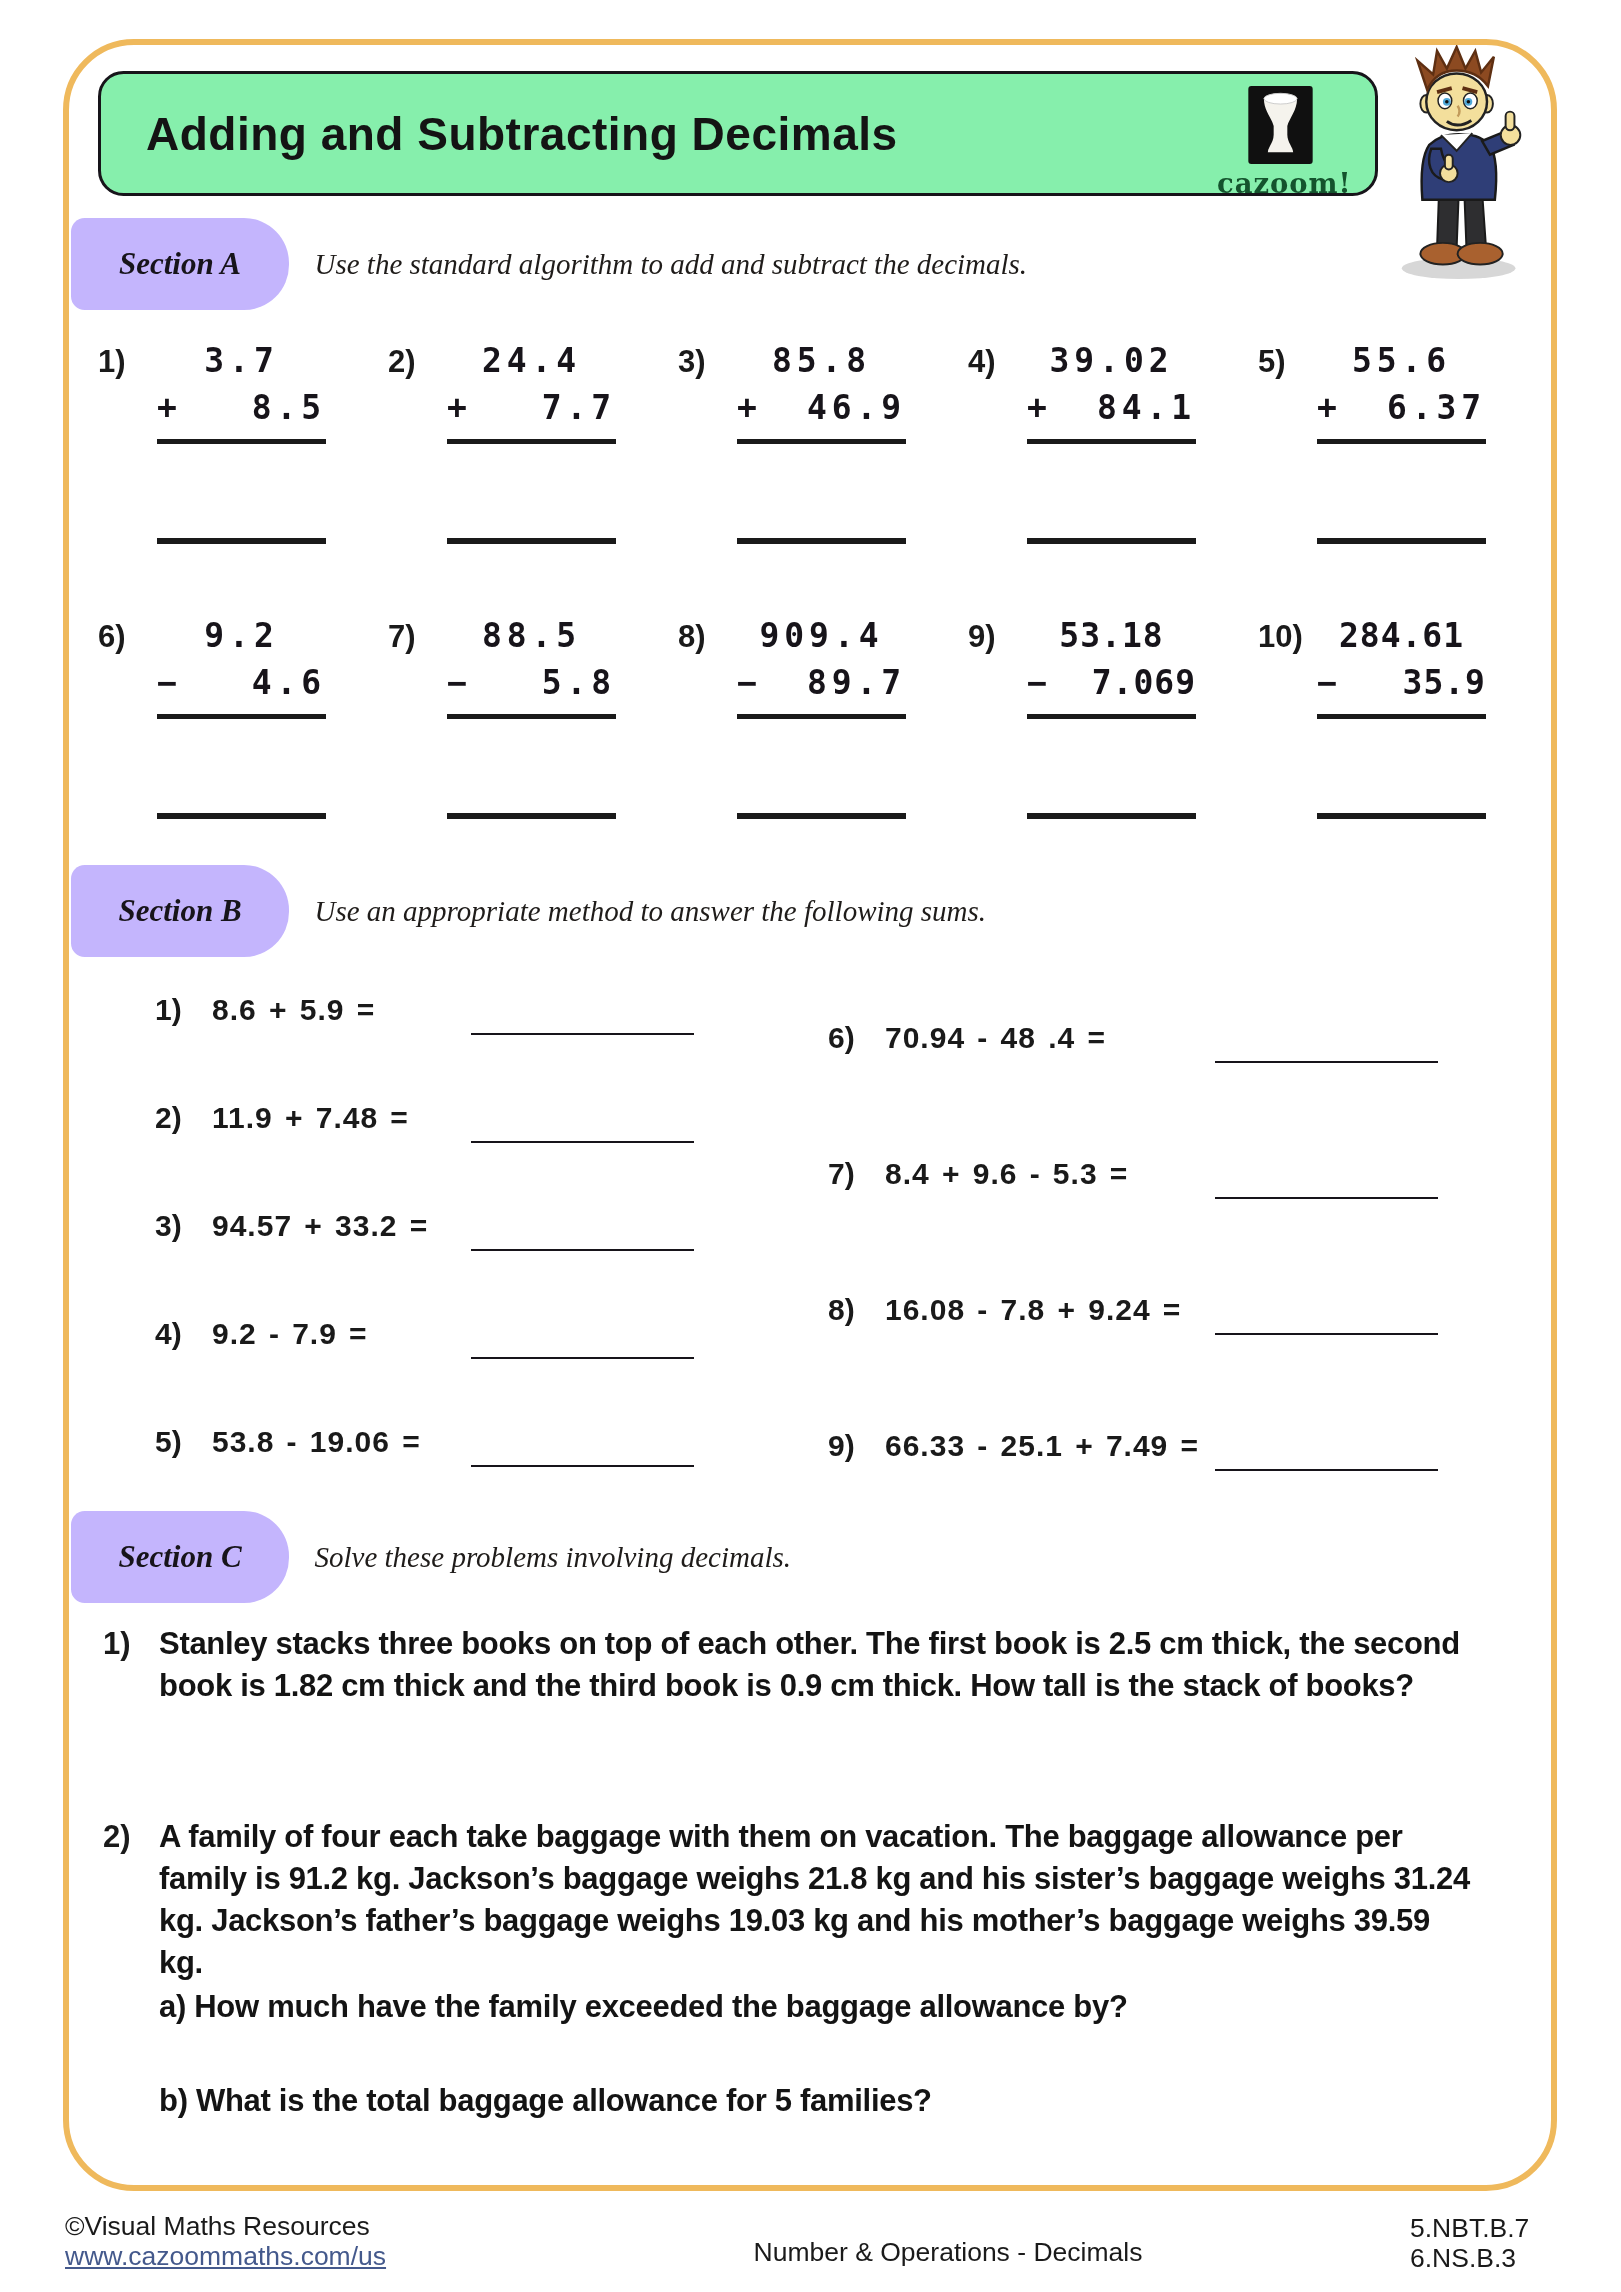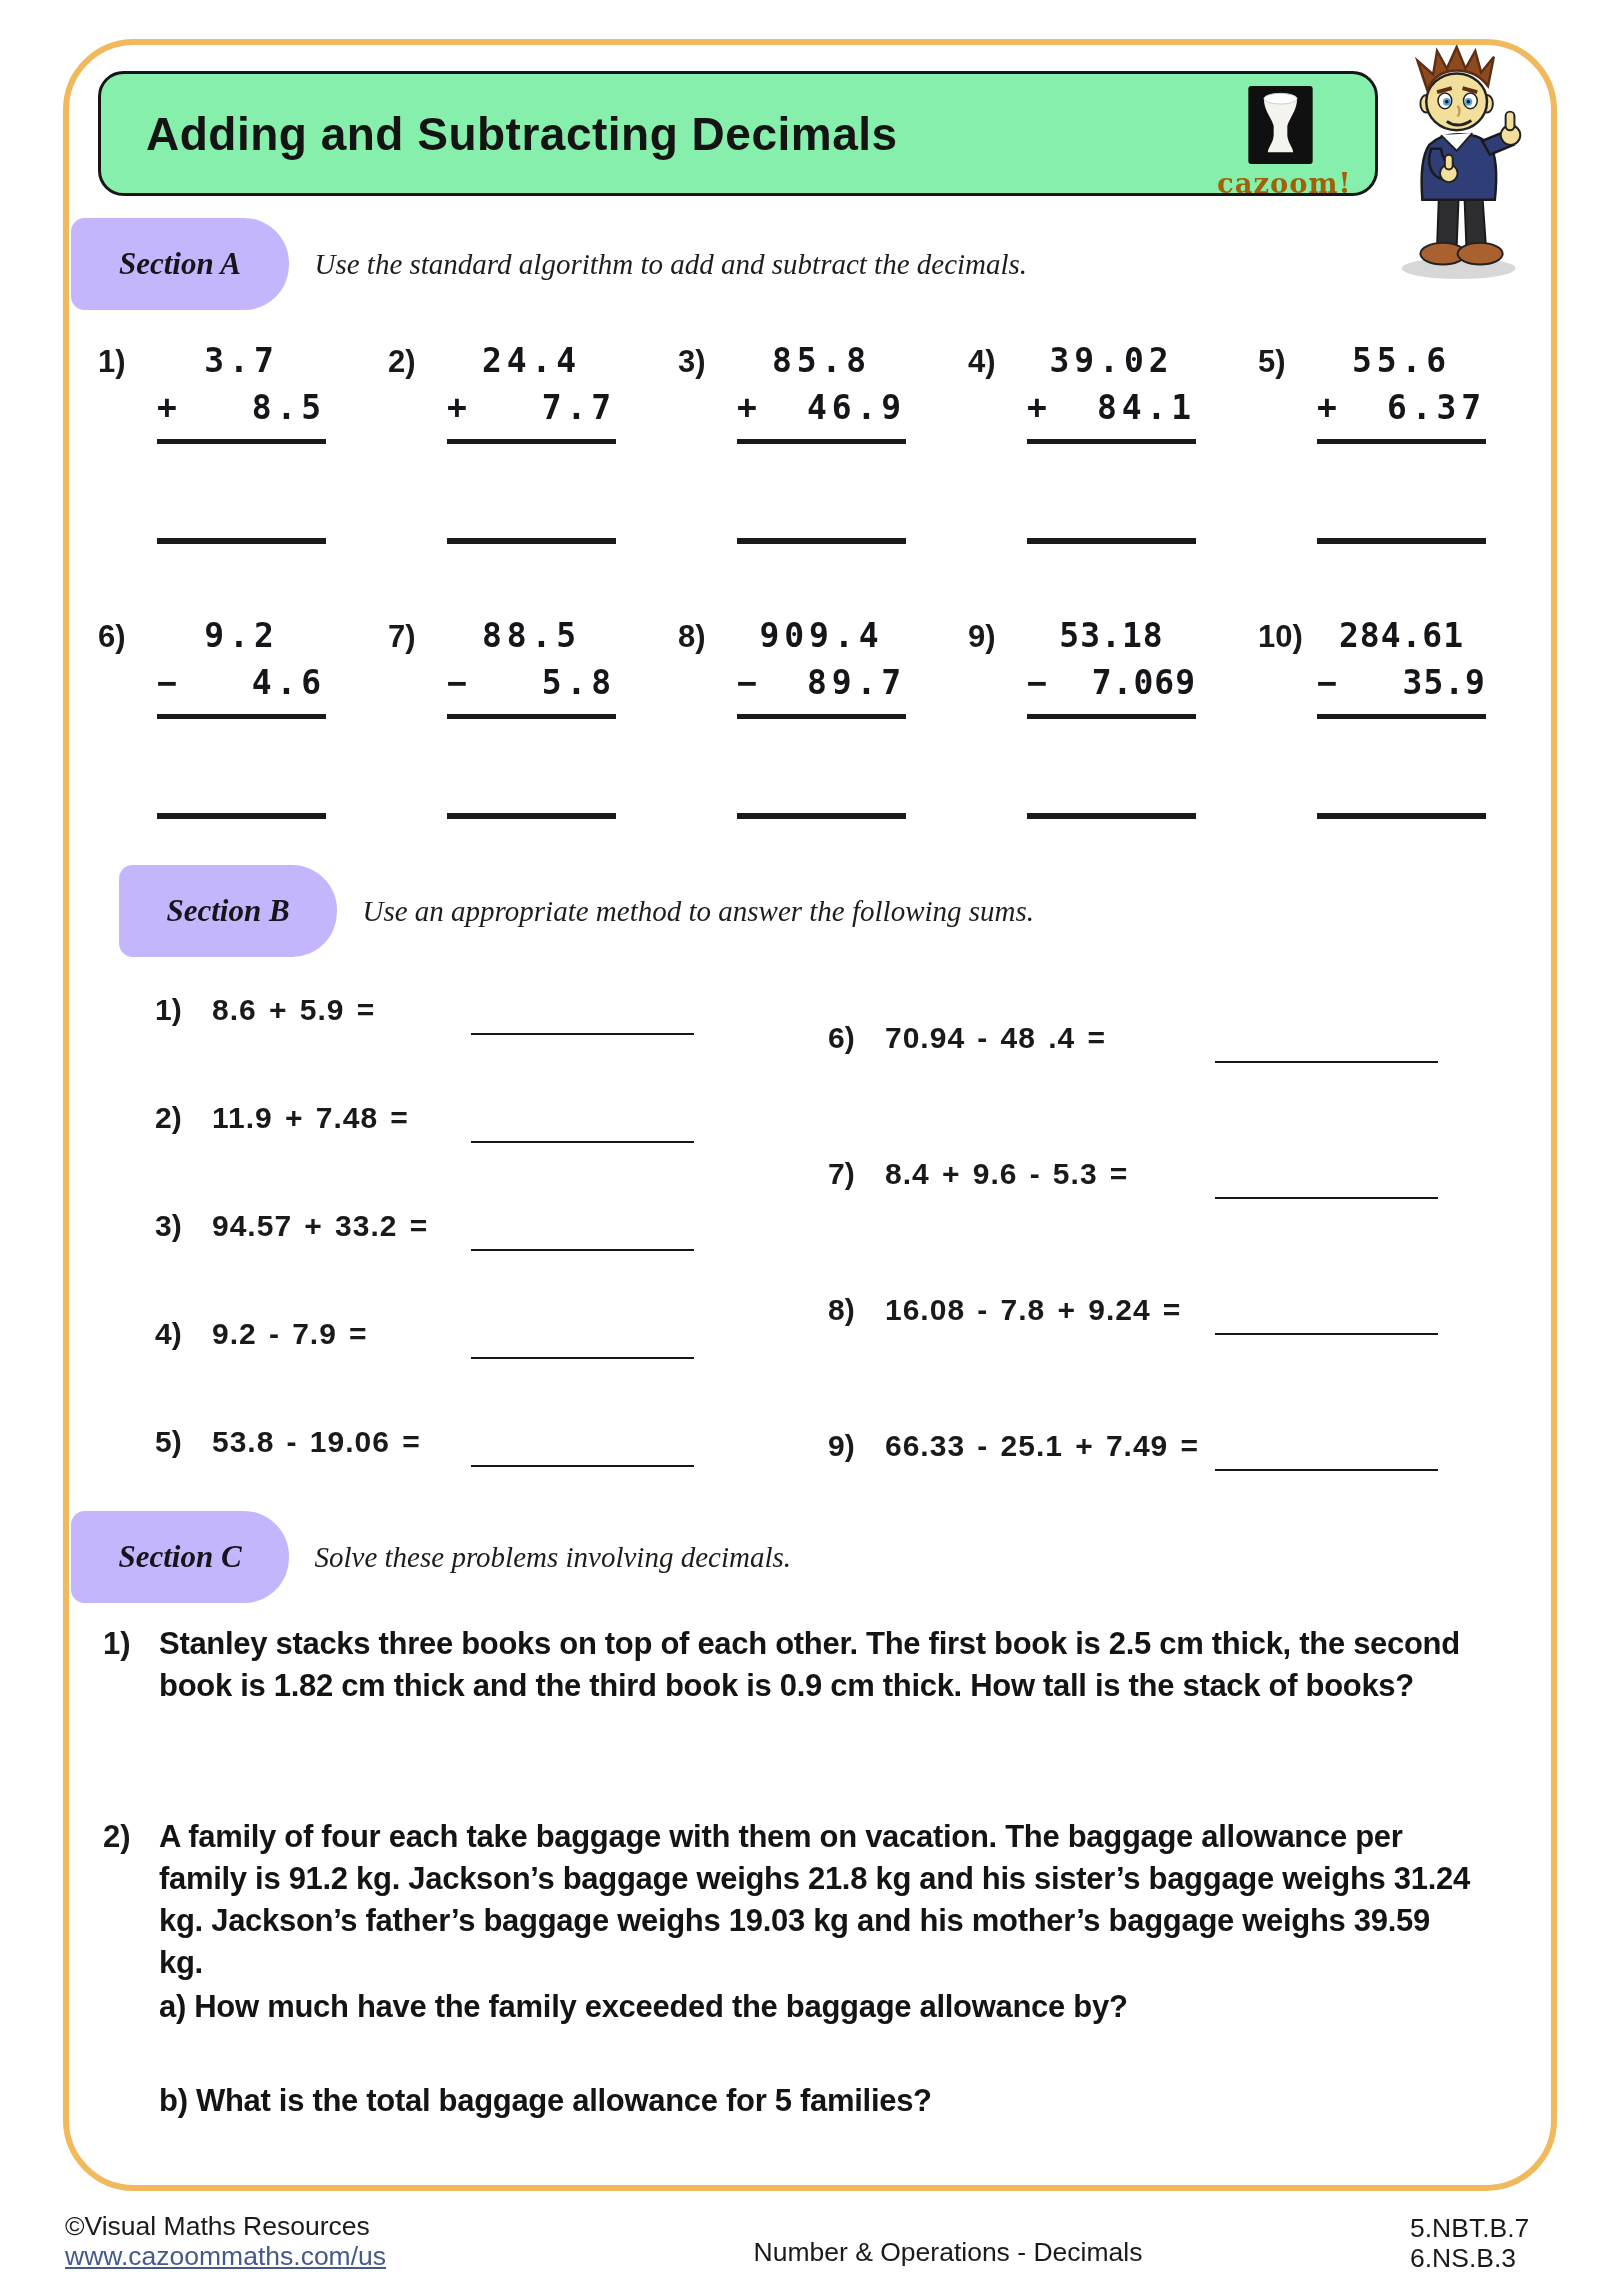--- a/index.html
+++ b/index.html
@@ -11,33 +11,33 @@
          border:6.9px solid #EFB95C;border-radius:71px;box-sizing:border-box;background:#ffffff;}
 
   
   .title-box{position:absolute;left:98px;top:71px;width:1280px;height:125px;box-sizing:border-box;
              background:#86efac;border:3.9px solid #17141A;border-radius:25.5px;
              display:flex;align-items:center;}
   .title-box h1{margin:0 0 0 45px;font-size:46px;font-weight:bold;letter-spacing:0.5px;color:#141414;}
 
   .logo{position:absolute;left:1217px;top:86px;width:127px;text-align:center;}
   .logo .logo-word{font-family:"DejaVu Serif",serif;font-weight:bold;font-size:27.4px;
-                   letter-spacing:1px;color:#a16207;margin-top:-1px;}
+                   letter-spacing:1px;color:#14532d;margin-top:-1px;}
 
   .mascot{position:absolute;left:1380px;top:45px;}
 
   
   .sec-head{position:absolute;left:71px;display:flex;align-items:center;}
   .pill{width:218px;height:92px;background:#c4b5fd;border-radius:13.7px 45px 45px 13.7px;
         display:flex;align-items:center;justify-content:center;
         font-family:"Liberation Serif",serif;font-style:italic;font-weight:bold;
         font-size:31px;color:#17141A;}
   .instr{margin-left:25.5px;font-family:"Liberation Serif",serif;font-style:italic;
          font-size:29px;color:#1F1C1A;}
-  #sec-a{top:218px;} #sec-b{top:865px;margin-left:48px;} #sec-c{top:1511px;}
+  #sec-a{top:218px;} #sec-b{top:865px;} #sec-c{top:1511px;}
 
   
   .va-grid{position:absolute;left:98px;display:grid;grid-template-columns:repeat(5,290px);}
   #va-row1{top:341px;} #va-row2{top:616px;}
   .vcell{display:flex;}
   .vnum{width:59px;font-weight:bold;font-size:31px;line-height:41px;}
   .vstack{width:169px;font-family:"DejaVu Sans Mono",monospace;font-weight:bold;
           font-size:33px;color:#17141A;}
   .vtop{text-align:center;line-height:39px;letter-spacing:4.9px;}
   .vbot{position:relative;text-align:right;line-height:39px;margin-top:7.8px;letter-spacing:4.9px;}

